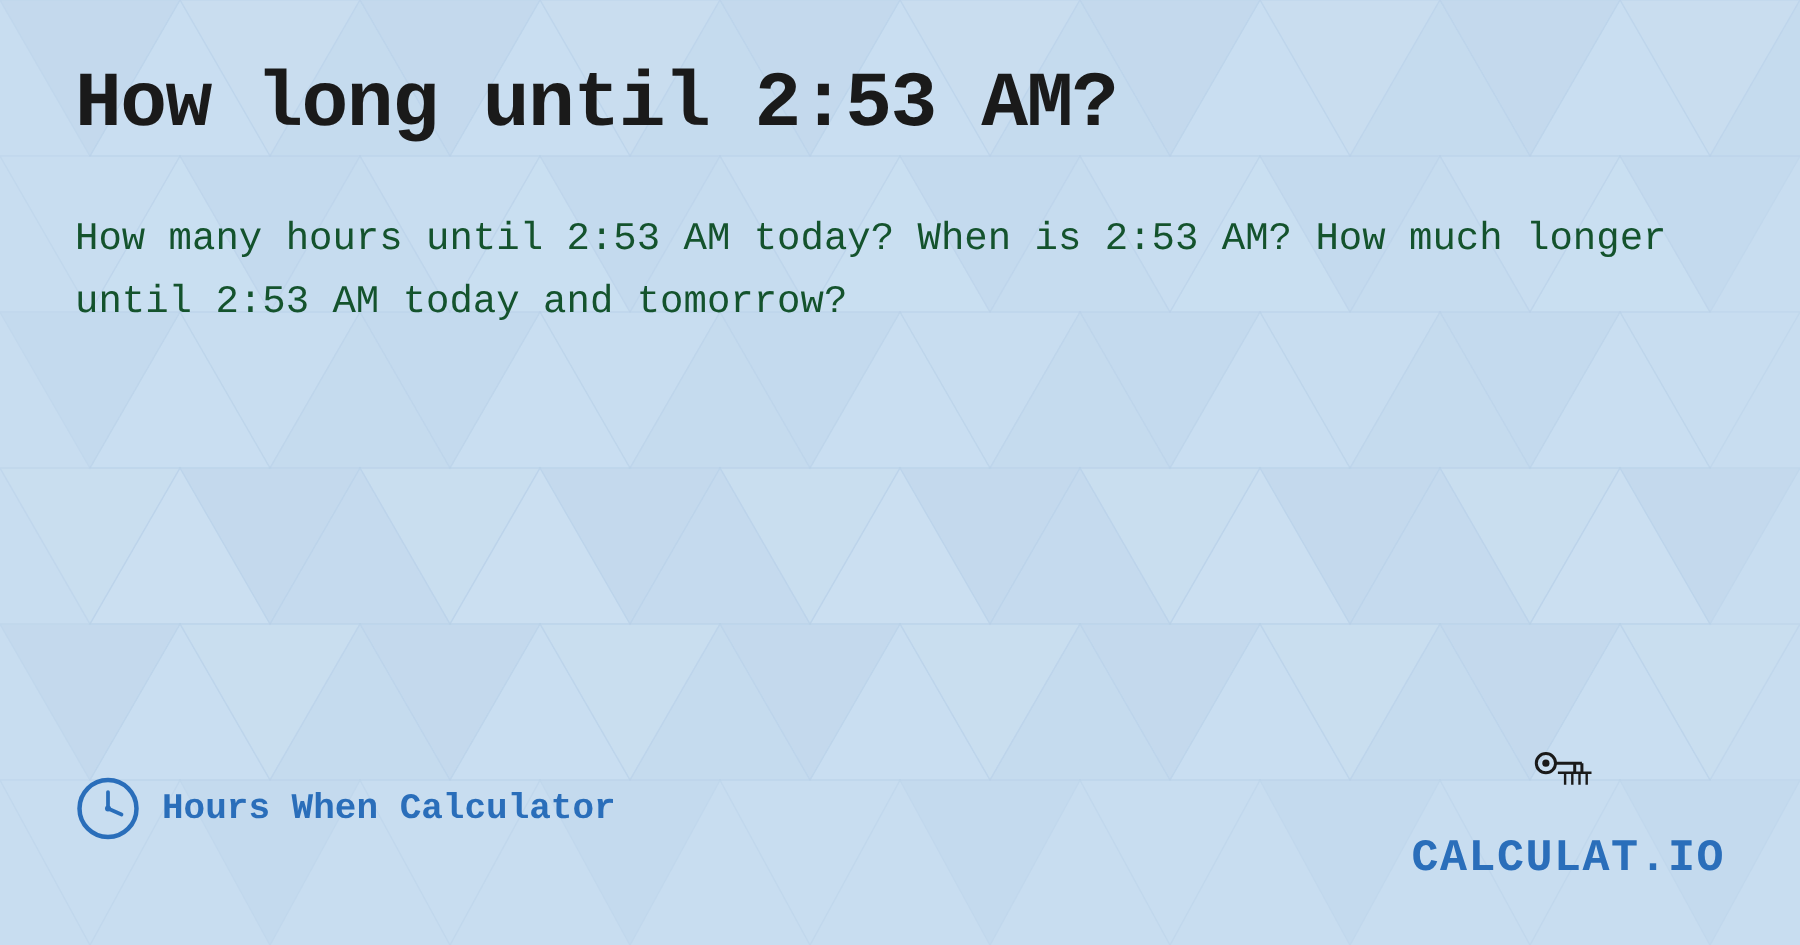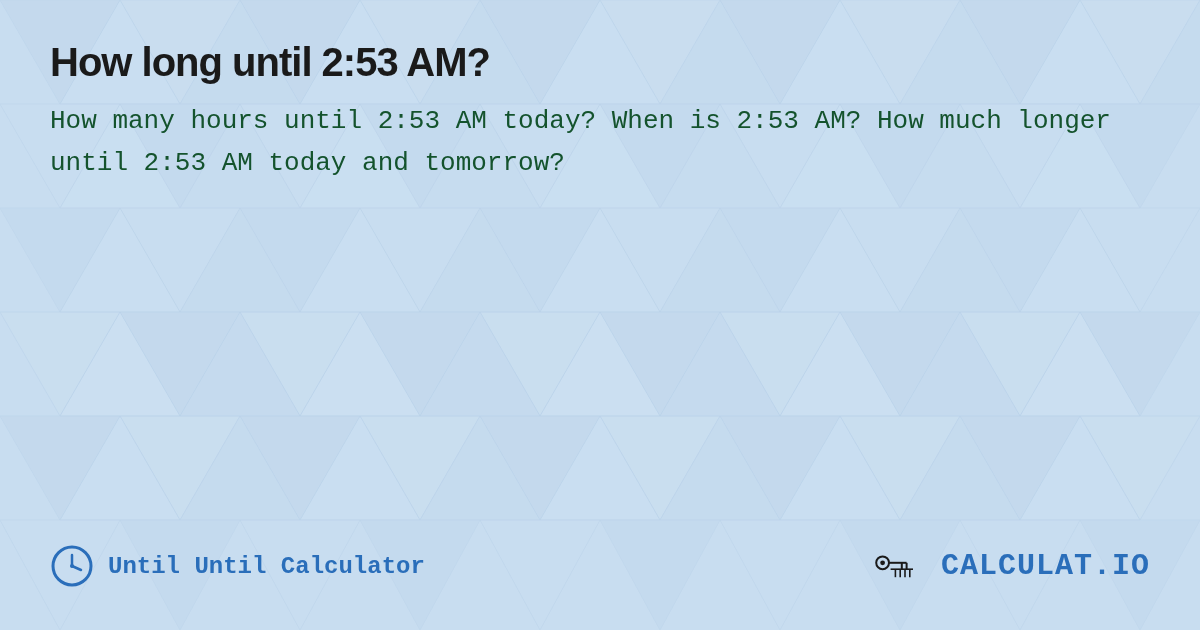--- a/index.html
+++ b/index.html
@@ -29,25 +29,25 @@
     .content {
       position: relative;
       z-index: 1;
       padding: 40px 50px 30px 50px;
       height: 100%;
       display: flex;
       flex-direction: column;
     }
 
     .main-title {
-      font-size: 40px;
+      font-size: 52px;
       font-weight: 700;
       color: #1a1a1a;
-      font-family: Liberation Sans, sans-serif;
-      margin-bottom: 16px;
+      font-family: Liberation Mono, monospace;
+      margin-bottom: 40px;
       letter-spacing: -1px;
     }
 
     .description {
       font-size: 26px;
       color: #14532d;
       font-family: 'Courier New', Courier, monospace;
       line-height: 1.6;
       max-width: 1100px;
       font-weight: 400;
@@ -77,20 +77,21 @@
       font-size: 24px;
       font-weight: 700;
       color: #2a6eba;
       font-family: 'Courier New', Courier, monospace;
     }
 
     .logo-area {
       display: flex;
       align-items: center;
       gap: 20px;
+      flex-direction: column;
     }
 
     .logo-icon {
       width: 48px;
       height: 48px;
     }
 
     .logo-text {
       font-size: 30px;
       font-weight: 700;
@@ -237,21 +238,21 @@
 
   <div class="footer">
     <div class="footer-left">
 
       <svg class="clock-icon" viewBox="0 0 44 44" fill="none" xmlns="http://www.w3.org/2000/svg">
         <circle cx="22" cy="22" r="19" stroke="#2a6eba" stroke-width="3" fill="none"></circle>
         <line x1="22" y1="22" x2="22" y2="11" stroke="#2a6eba" stroke-width="2.5" stroke-linecap="round"></line>
         <line x1="22" y1="22" x2="31" y2="26" stroke="#2a6eba" stroke-width="2.5" stroke-linecap="round"></line>
         <circle cx="22" cy="22" r="2" fill="#2a6eba"></circle>
       </svg>
-      <span class="footer-label">Until Until Calculator</span>
+      <span class="footer-label">Hours When Calculator</span>
     </div>
 
     <div class="logo-area">
 
       <svg class="logo-icon" viewBox="0 0 60 48" fill="none" xmlns="http://www.w3.org/2000/svg">
 
         <circle cx="12" cy="20" r="8" stroke="#1a1a1a" stroke-width="2.5" fill="none"></circle>
         <circle cx="12" cy="20" r="3" fill="#1a1a1a"></circle>
         <line x1="20" y1="20" x2="42" y2="20" stroke="#1a1a1a" stroke-width="2.5"></line>
         <line x1="36" y1="20" x2="36" y2="28" stroke="#1a1a1a" stroke-width="2.5"></line>

